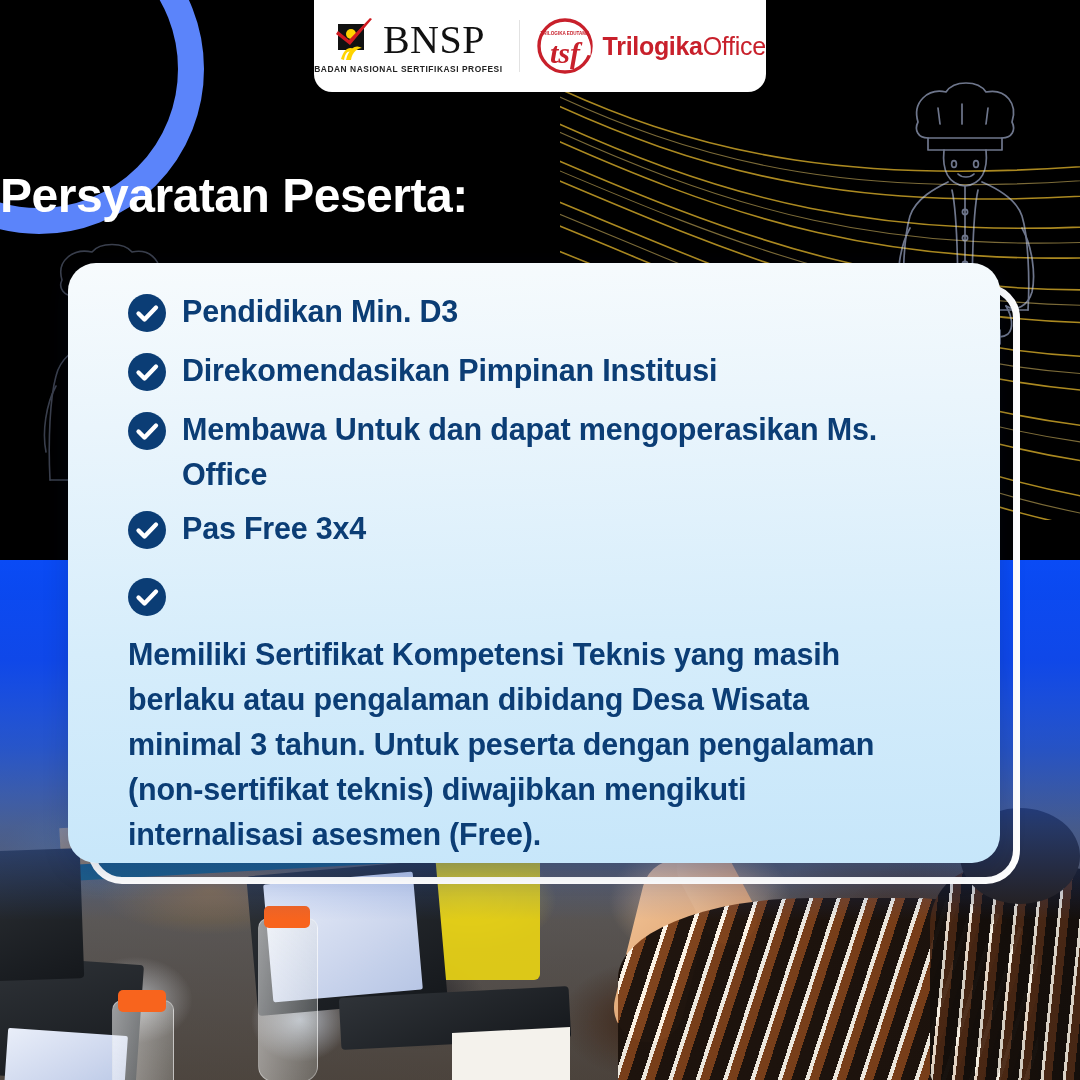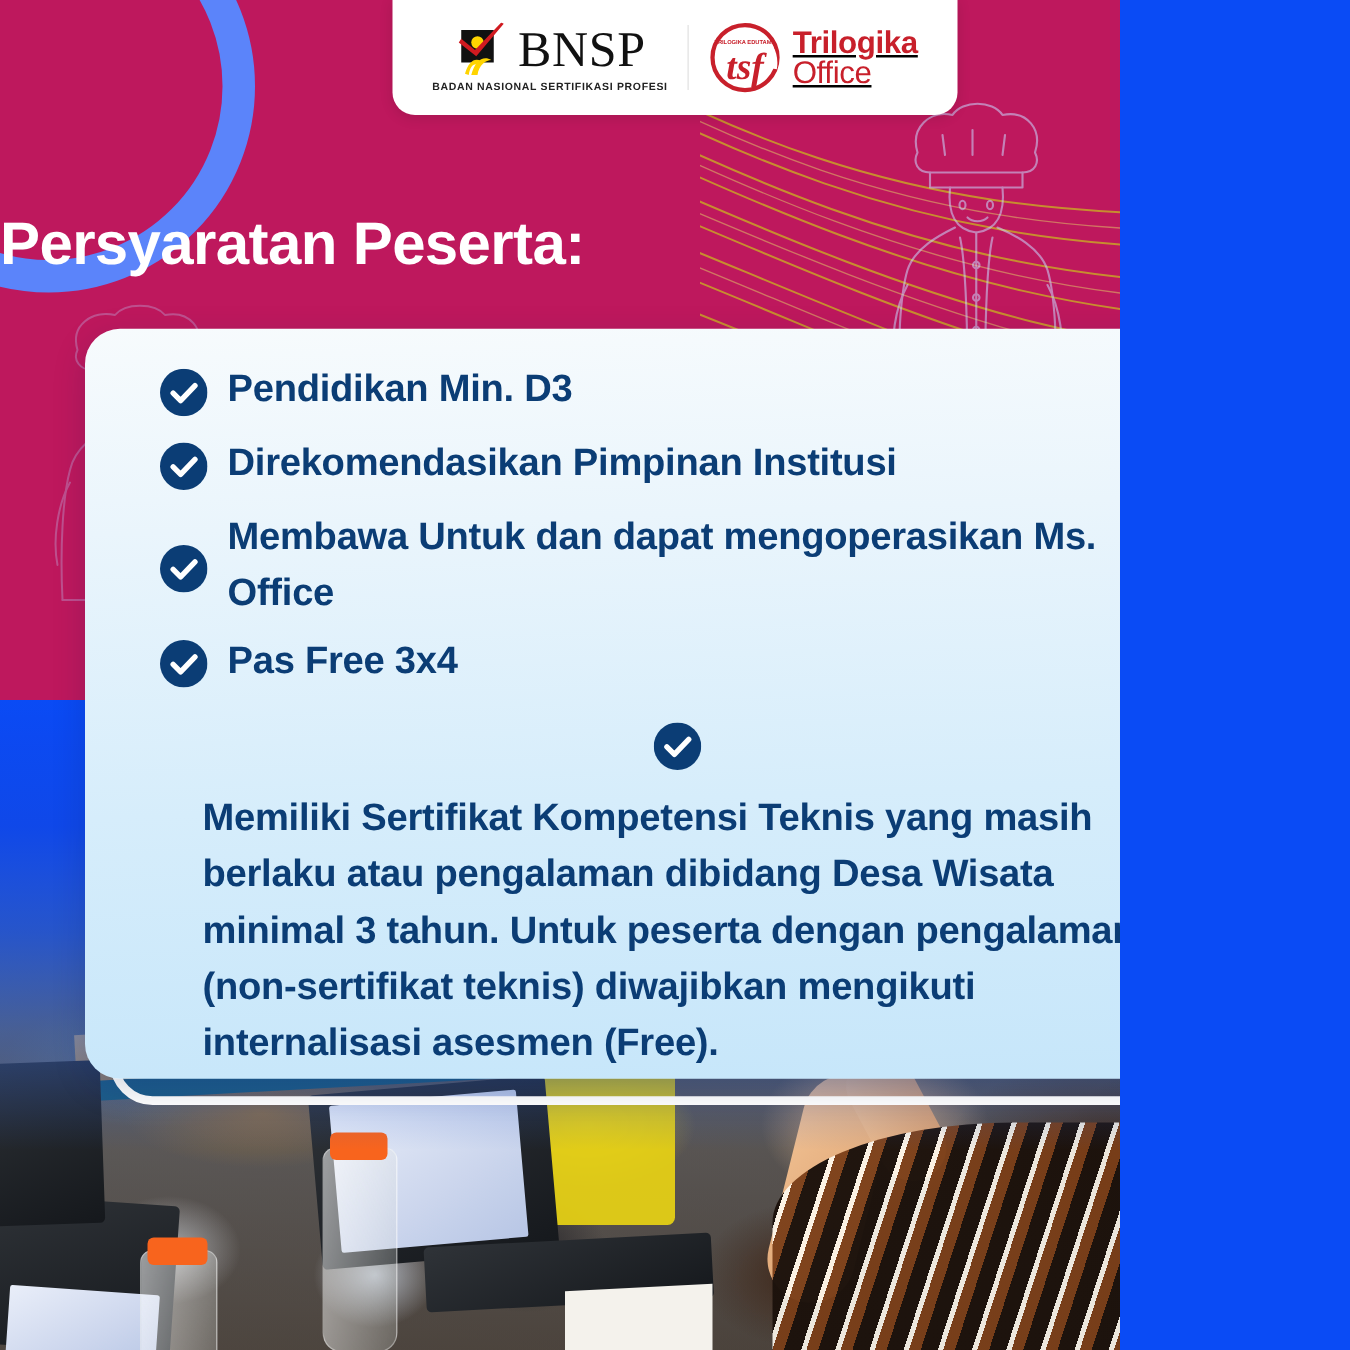--- a/index.html
+++ b/index.html
@@ -1,21 +1,21 @@
 <!DOCTYPE html>
 <html><head>
 <meta charset="utf-8">
 <style>
   html,body{margin:0;padding:0;}
   body{
     width:1080px;height:1080px;overflow:hidden;
     font-family:"Liberation Sans", sans-serif;
     background:#0A4BF5;
   }
-  .stage{position:relative;width:896px;height:1080px;overflow:hidden;background:#be185d;}
+  .stage{position:relative;width:1080px;height:1080px;overflow:hidden;background:#000000;}
 
   
   .photo-wrap{position:absolute;left:0;top:600px;width:1080px;height:480px;overflow:hidden;}
   .photo{position:absolute;inset:0;
     background:
       radial-gradient(ellipse 180px 120px at 880px 330px, rgba(62,38,20,.95), rgba(62,38,20,0) 70%),
       radial-gradient(ellipse 220px 200px at 980px 380px, rgba(40,24,14,.92), rgba(40,24,14,0) 72%),
       radial-gradient(ellipse 130px 90px at 700px 300px, rgba(233,190,150,.85), rgba(233,190,150,0) 70%),
       radial-gradient(ellipse 110px 80px at 640px 420px, rgba(58,32,18,.8), rgba(58,32,18,0) 72%),
       radial-gradient(ellipse 90px 70px at 420px 400px, rgba(30,30,36,.85), rgba(30,30,36,0) 72%),
@@ -72,39 +72,39 @@
      display:flex;align-items:center;justify-content:center;gap:16px;
      box-shadow:0 2px 10px rgba(0,0,0,.12);}
   .bnsp{display:flex;flex-direction:column;align-items:center;gap:2px;}
   .bnsp-row{display:flex;align-items:center;gap:5px;}
   .bnsp-mark{position:relative;width:46px;height:44px;}
   .bnsp-word{font-family:"Liberation Serif", serif;font-size:40px;line-height:38px;letter-spacing:.5px;color:#111;}
   .bnsp-sub{font-size:8.4px;letter-spacing:.55px;color:#222;font-weight:600;white-space:nowrap;}
   .divider{width:1px;height:52px;background:#e2e2e2;}
   .tri{display:flex;align-items:center;gap:9px;}
   .tri-mark{width:58px;height:58px;position:relative;}
-  .tri-text{display:flex;flex-direction:column;line-height:.96;text-decoration:underline;}
+  .tri-text{display:flex;line-height:.96;}
   .tri-1{font-size:25px;font-weight:bold;color:#C8202B;letter-spacing:-.3px;}
   .tri-2{font-size:25px;color:#C8202B;letter-spacing:-.3px;}
 
   
   .title{position:absolute;left:0;top:168px;width:1080px;text-align:left;
      color:#fff;font-size:48px;font-weight:bold;letter-spacing:-.5px;}
 
   
   .frame{position:absolute;left:88px;top:284px;width:932px;height:600px;
      border:7px solid #ffffff;border-radius:34px;box-sizing:border-box;}
 
   
   .card{position:absolute;left:68px;top:263px;width:932px;height:600px;
      border-radius:28px;overflow:hidden;
      background:linear-gradient(178deg,#F7FBFD 0%,#EAF5FC 26%,#D6EDFB 62%,#C6E6FA 100%);
      box-shadow:0 8px 26px rgba(3,25,80,.18);}
   .list{padding:26px 44px 0 60px;}
-  .item{display:flex;align-items:center;gap:16px;margin-bottom:14px;}
+  .item{display:flex;align-items:flex-start;gap:16px;margin-bottom:14px;}
   .item.gap-lg{margin-top:22px;flex-direction:column;}
   .chk{flex:0 0 auto;width:38px;height:38px;margin-top:5px;}
   .txt{font-size:30.5px;font-weight:bold;color:#0B3D75;line-height:1.48;letter-spacing:-.2px;}
 </style>
 </head>
 <body>
 
 <div class="stage">
 
   <div class="photo-wrap">

